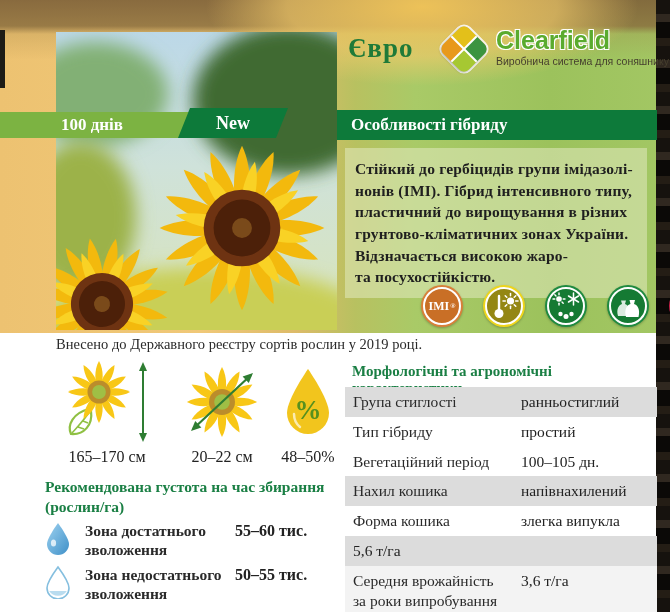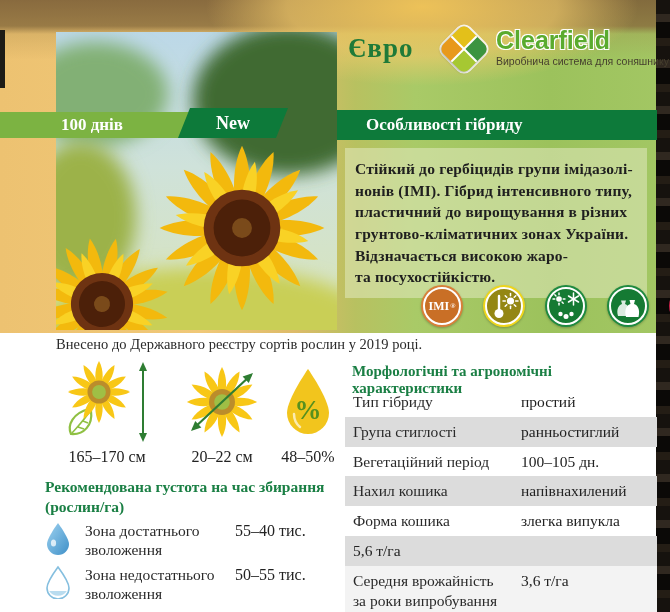--- a/index.html
+++ b/index.html
@@ -36,21 +36,21 @@
     background:
       linear-gradient(#fff,#fff) center/100% 2px no-repeat,
       linear-gradient(90deg,#fff,#fff) center/2px 100% no-repeat,
       conic-gradient(#3c9440 0 25%,#a6c832 25% 50%,#e8991c 50% 75%,#e3c01a 75% 100%);}
   .cf-text{margin-left:14px;font-family:"Liberation Sans","DejaVu Sans",sans-serif;}
   .cf-word{font-size:25px;font-weight:bold;color:#5aab2e;line-height:26px;
     text-shadow:-1px 1px 0 #fff,1px -1px 0 #fff,1px 1px 0 #fff,-1px -1px 0 #fff;}
   .cf-tag{font-size:10.5px;color:#463f2e;margin-top:2px;text-align:right;}
 
   .features-bar{position:absolute;left:337px;top:110px;width:320px;height:30px;background:#0d7a3a;
-    color:#fff;font-weight:bold;font-size:17px;line-height:30px;padding-left:29px;
+    color:#fff;font-weight:bold;font-size:17px;line-height:30px;padding-left:14px;
     box-sizing:border-box;z-index:3;}
   .features-desc{position:absolute;left:345px;top:148px;width:302px;box-sizing:border-box;
     padding:10px 10px;background:rgba(226,234,192,.55);z-index:2;}
   .features-desc .txt{font-size:15.5px;font-weight:bold;color:#1f1f1f;line-height:1.4;
     white-space:pre-line;letter-spacing:.2px;font-family:Liberation Serif, serif;}
 
   .ticon-row{position:absolute;left:423px;top:287px;display:flex;gap:24px;z-index:3;}
   .ticon{width:38px;height:38px;border-radius:50%;border:2px solid #fff;box-sizing:border-box;
     display:flex;align-items:center;justify-content:center;color:#fff;
     font-weight:bold;font-size:12px;filter:drop-shadow(0 1px 1px rgba(0,0,0,.25));}
@@ -64,21 +64,21 @@
   .registry{position:absolute;left:56px;top:336px;font-size:14.5px;color:#2a2a2a;}
 
   .picto-row{position:absolute;left:42px;top:358px;width:302px;display:flex;}
   .picto-cell{display:flex;flex-direction:column;align-items:center;}
   .picto-cell.c1{width:130px;} .picto-cell.c2{width:100px;} .picto-cell.c3{width:72px;}
   .picto-art{height:88px;display:flex;align-items:center;justify-content:center;}
   .picto-val{font-size:16px;color:#222;margin-top:2px;}
 
   .density-title{position:absolute;left:45px;top:477px;font-size:15.5px;font-weight:bold;
     color:#1a7f44;line-height:1.32;white-space:pre-line;}
-  .zones{position:absolute;left:45px;top:521px;width:302px;}
+  .zones{position:absolute;left:45px;top:521px;width:302px;font-weight:bold;}
   .zone-row{display:flex;align-items:flex-start;margin-bottom:5px;}
   .zone-ico{width:26px;flex:none;}
   .zone-label{margin-left:14px;width:150px;font-size:15.5px;color:#2a2a2a;
     line-height:1.25;white-space:pre-line;}
   .zone-val{font-size:16px;color:#222;padding-top:1px;}
 
   .char-title{position:absolute;left:352px;top:363px;width:300px;font-size:15px;
     font-weight:bold;color:#1a7f44;}
   .char-table{position:absolute;left:345px;top:387px;width:312px;}
   .char-row{display:flex;align-items:flex-start;padding:5px 0 5px 8px;box-sizing:border-box;}
@@ -326,45 +326,45 @@
             <stop offset="0" stop-color="#9ed2f0"></stop>
                 <stop offset="1" stop-color="#3f90c8"></stop>
               </linearGradient>
             </defs>
           <path d="M13,2 C13,2 2,17 2,23 a11,11 0 0 0 22,0 C24,17 13,2 13,2 Z" fill="url(#dg)"></path>
           <ellipse cx="8.5" cy="22" rx="2.6" ry="3.6" fill="rgba(255,255,255,.75)"></ellipse>
         </svg>
       </div>
       <div class="zone-label">Зона достатнього
 зволоження</div>
-      <div class="zone-val">55–40 тис.</div>
+      <div class="zone-val">55–60 тис.</div>
     </div>
     <div class="zone-row">
       <div class="zone-ico">
         <svg width="26" height="34" viewBox="0 0 26 34">
           <path d="M13,2 C13,2 2,17 2,23 a11,11 0 0 0 22,0 C24,17 13,2 13,2 Z" fill="#fff" stroke="#85bfdf" stroke-width="1.6"></path>
           <path d="M4.2,26 a10,9 0 0 0 17.6,0 Z" fill="#b9dcef"></path>
         </svg>
       </div>
       <div class="zone-label">Зона недостатнього
 зволоження</div>
       <div class="zone-val">50–55 тис.</div>
     </div>
   </div>
 
   <div class="char-title">Морфологічні та агрономічні характеристики</div>
 
   <div class="char-table">
+    <div class="char-row stripe">
+      <div class="char-label">Група стиглості</div>
+      <div class="char-value">ранньостиглий</div>
+    </div>
     <div class="char-row">
       <div class="char-label">Тип гібриду</div>
       <div class="char-value">простий</div>
-    </div>
-    <div class="char-row stripe">
-      <div class="char-label">Група стиглості</div>
-      <div class="char-value">ранньостиглий</div>
     </div>
     <div class="char-row">
       <div class="char-label">Вегетаційний період</div>
       <div class="char-value">100–105 дн.</div>
     </div>
     <div class="char-row stripe">
       <div class="char-label">Нахил кошика</div>
       <div class="char-value">напівнахилений</div>
     </div>
     <div class="char-row">

